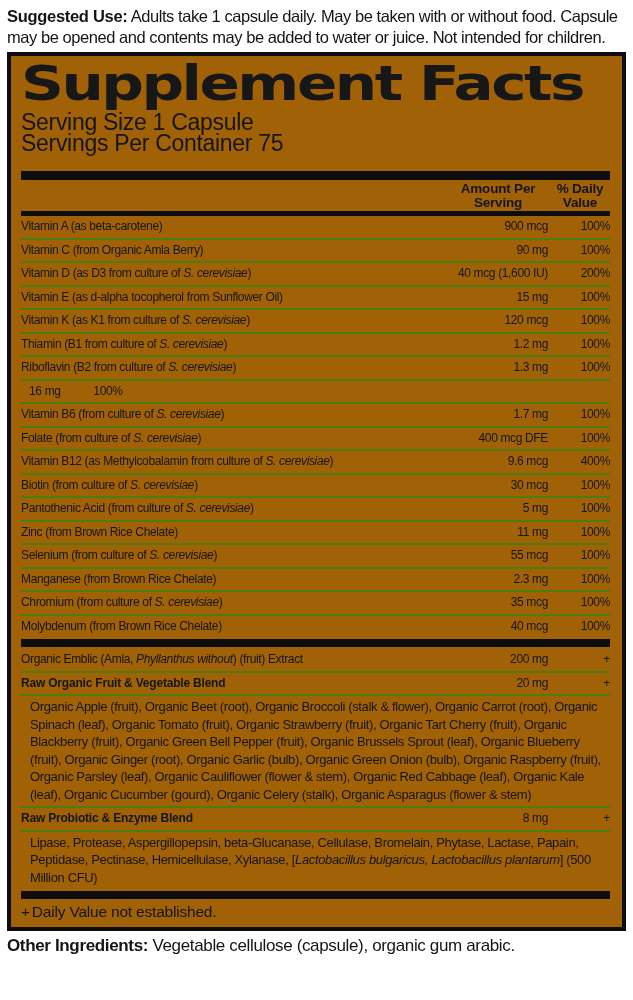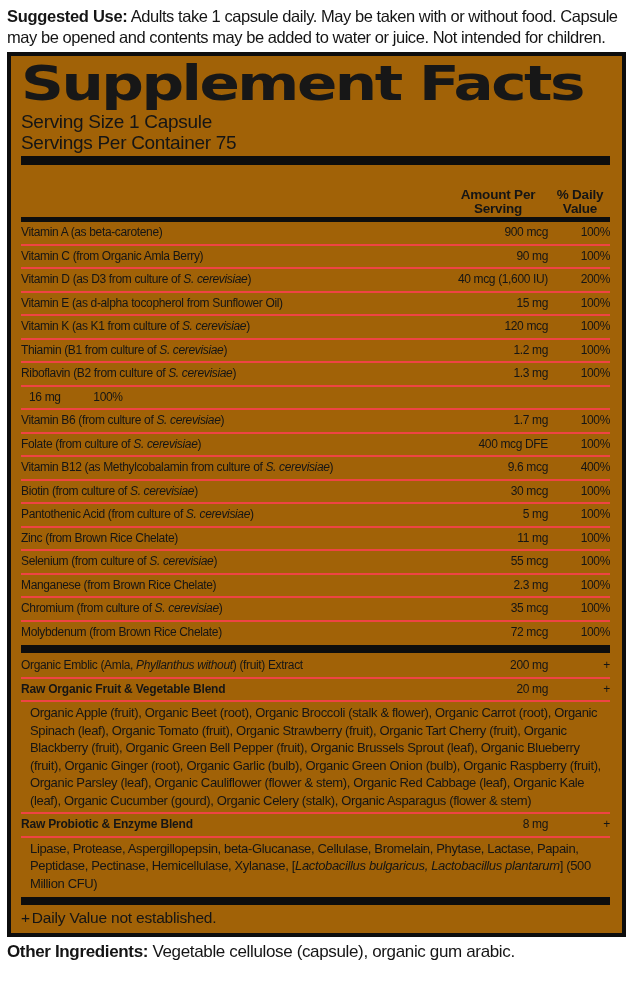--- a/index.html
+++ b/index.html
@@ -31,39 +31,39 @@
     font-weight: bold;
     font-size: 48px; line-height: 50px;
     letter-spacing: -2px;
     white-space: nowrap;
     transform: scaleX(1.24);
     transform-origin: left center;
     color: #171717;
   }
 
   .serving {
-    margin: 4px 0 3px;
-    font-size: 19px; line-height: 20.5px; letter-spacing: -0.3px;
+    margin: 4px 0 18px;
+    font-size: 23px; line-height: 20.5px; letter-spacing: -0.3px;
   }
 
   .bar { background: #0d0d0d; }
   .bar-top { height: 9px; margin-top: 3px; }
   .bar-med { height: 5px; }
   .bar-mid { height: 8px; margin: 2px 0; }
 
   .thead { display: flex; align-items: flex-end; padding: 2px 0 1px; }
   .h-spacer { flex: 1; }
   .h-amt, .h-dv {
     font-weight: bold; font-size: 13.5px; line-height: 14px;
     text-align: center; letter-spacing: -0.2px;
   }
   .h-amt { width: 96px; }
-  .h-dv { width: 60px; margin-left: 4px; margin-top: 21px; }
-
-  .rows > * + * { border-top: 2px solid #ef4444; }
+  .h-dv { width: 60px; margin-left: 4px; }
+
+  .rows > * + * { border-top: 2px solid #4d7c0f; }
 
   .trow {
     display: flex; align-items: flex-end;
     padding: 1px 0;
     font-size: 12px; line-height: 19.5px; letter-spacing: -0.35px;
   }
   .trow .name { flex: 1 1 auto; min-width: 0; white-space: nowrap; overflow: hidden; }
   .trow .amt { flex: 0 0 auto; white-space: nowrap; padding-left: 8px; }
   .trow .dv  { flex: 0 0 auto; width: 62px; text-align: right; white-space: nowrap; }
   .trow.bold .name { font-weight: bold; letter-spacing: -0.2px; }
@@ -184,21 +184,21 @@
           <span class="amt">2.3 mg</span>
           <span class="dv">100%</span>
         </div>
         <div class="trow">
           <span class="name">Chromium (from culture of <em>S. cerevisiae</em>)</span>
           <span class="amt">35 mcg</span>
           <span class="dv">100%</span>
         </div>
         <div class="trow">
           <span class="name">Molybdenum (from Brown Rice Chelate)</span>
-          <span class="amt">72 mcg</span>
+          <span class="amt">40 mcg</span>
           <span class="dv">100%</span>
         </div>
       </div>
 
     <div class="bar bar-mid"></div>
 
     <div class="rows" id="blend-rows">
         <div class="trow">
           <span class="name">Organic Emblic (Amla, <em>Phyllanthus without</em>) (fruit) Extract</span>
           <span class="amt">200 mg</span>

